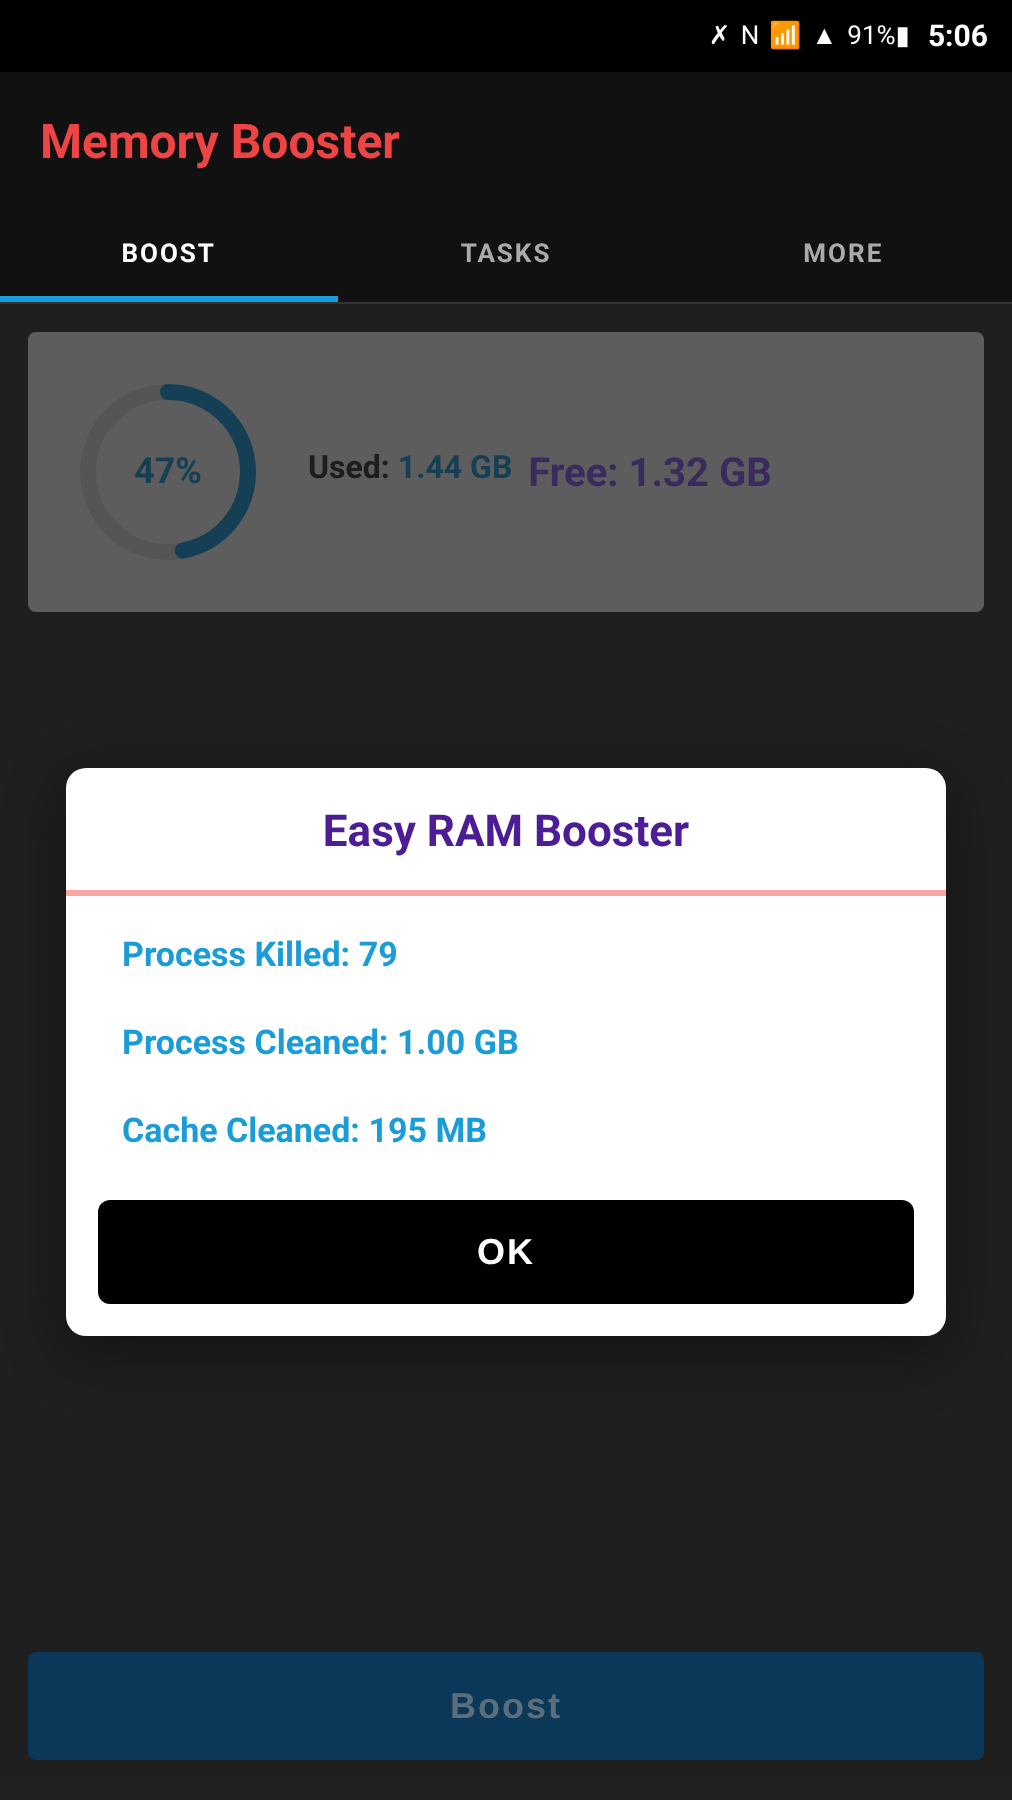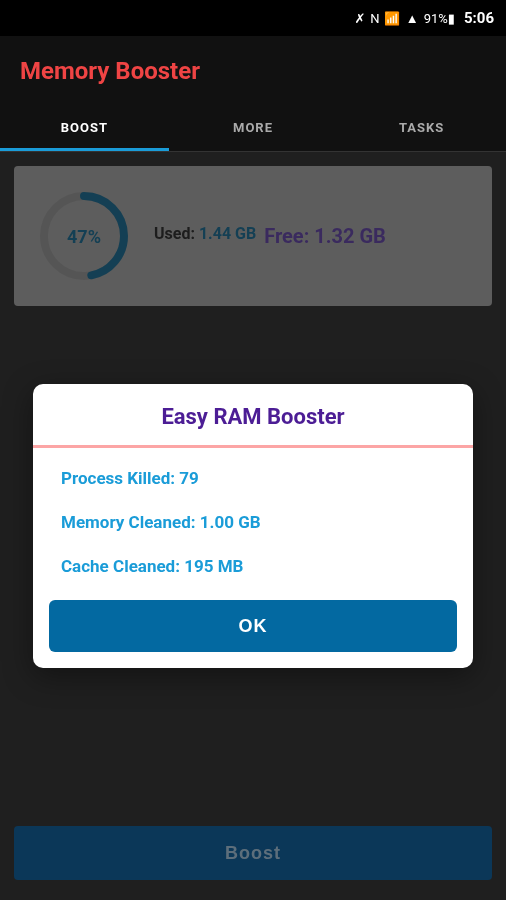--- a/index.html
+++ b/index.html
@@ -221,21 +221,21 @@
     }
     .dialog-stat span {
       font-weight: bold;
     }
     .dialog-actions {
       padding: 0 16px 16px;
     }
     .ok-button {
       width: 100%;
       height: 52px;
-      background: #0369a1;
+      background: #000000;
       border: none;
       border-radius: 6px;
       color: #fff;
       font-size: 18px;
       font-weight: bold;
       cursor: pointer;
       letter-spacing: 1px;
     }
   </style>
 </head>
@@ -256,24 +256,24 @@
 
 <div class="app-header">
   <span class="app-title">Memory Booster</span>
 </div>
 
 <div class="tab-bar">
   <div class="tab-item active">
     <span>BOOST</span>
   </div>
   <div class="tab-item">
+    <span>TASKS</span>
+  </div>
+  <div class="tab-item">
     <span>MORE</span>
-  </div>
-  <div class="tab-item">
-    <span>TASKS</span>
   </div>
 </div>
 
 <div class="main-content">
 
   <div class="memory-card">
     <div class="circle-container">
       <svg class="circle-svg" viewBox="0 0 100 100">
         <circle class="circle-track" cx="50" cy="50" r="40"></circle>
         <circle class="circle-progress" cx="50" cy="50" r="40"></circle>
@@ -298,21 +298,21 @@
 
   <div class="overlay">
     <div class="dialog">
       <div class="dialog-title">Easy RAM Booster</div>
       <div class="dialog-body">
         <div class="dialog-stat">
           <span>Process Killed:</span>
           <span>79</span>
         </div>
         <div class="dialog-stat">
-          <span>Memory Cleaned:</span>
+          <span>Process Cleaned:</span>
           <span>1.00 GB</span>
         </div>
         <div class="dialog-stat">
           <span>Cache Cleaned:</span>
           <span>195 MB</span>
         </div>
       </div>
       <div class="dialog-actions">
         <button class="ok-button">OK</button>
       </div>

